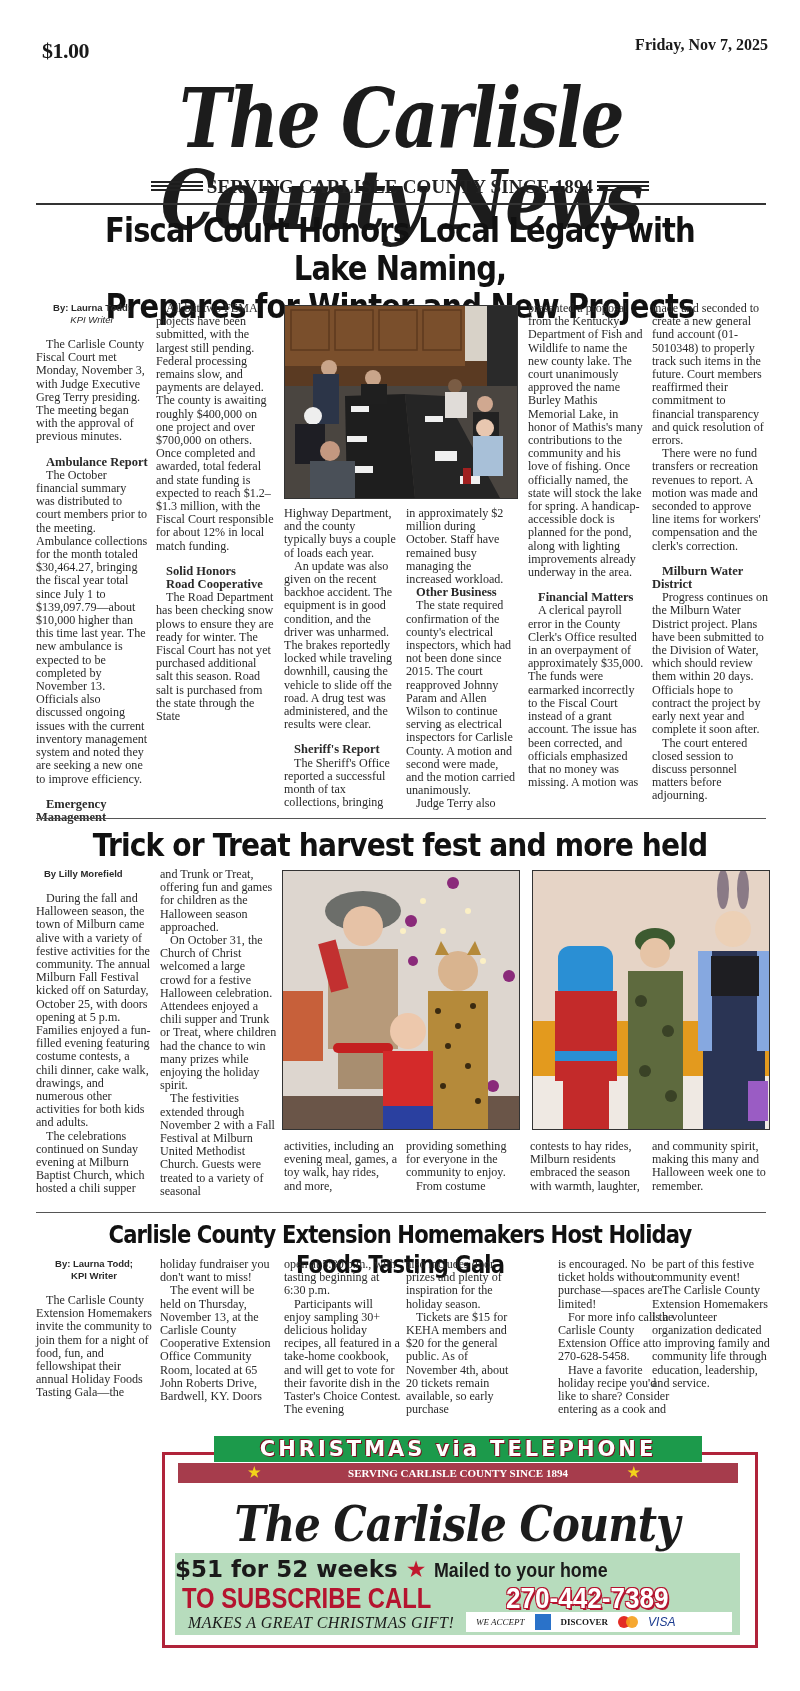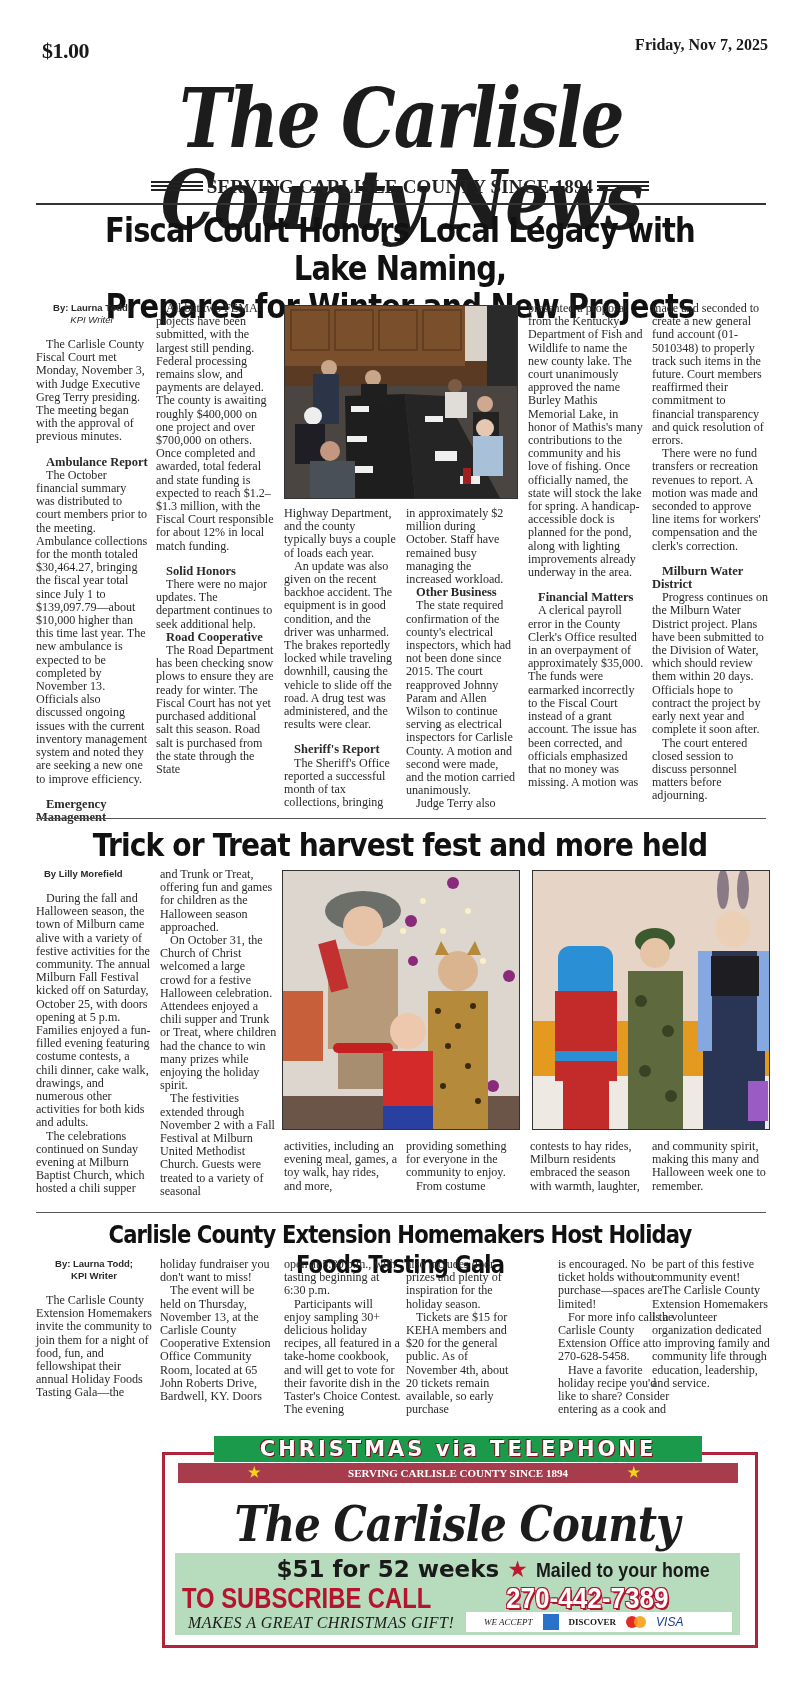--- a/index.html
+++ b/index.html
@@ -22,26 +22,26 @@
   .byline i{font-style:italic;}
   .photo{border:1px solid #333;overflow:hidden;}
   .hr{height:1px;background:#555;left:36px;width:730px;}
   
   .ad-frame{left:162px;top:1452px;width:590px;height:190px;border:3px solid #b0233a;background:#fff;}
   .ad-green{left:214px;top:1436px;width:488px;height:26px;background:#1c9a4b;color:#fff;font-family:"DejaVu Sans",sans-serif;font-weight:bold;font-size:21px;letter-spacing:3px;text-align:center;line-height:26px;text-shadow:1px 1px 0 #7a1020,-1px -1px 0 #7a1020;}
   .ad-red{left:178px;top:1463px;width:560px;height:20px;background:#a63c4c;color:#fff;font-family:"Liberation Serif",serif;font-size:11px;font-weight:bold;text-align:center;line-height:20px;}
   .ad-red .star{position:absolute;top:0;color:#f2d21a;font-size:14px;}
   .ad-mast{left:176px;top:1496px;width:562px;text-align:center;font-family:"DejaVu Serif",serif;font-weight:bold;font-style:italic;font-size:44px;letter-spacing:-1px;transform:scaleX(0.95) scaleY(1.1);transform-origin:center top;color:#1c1c1c;}
   .ad-mint{left:175px;top:1553px;width:565px;height:82px;background:#b7dcbd;}
-  .ad-price{left:175px;top:1556px;width:565px;text-align:right;font-family:"DejaVu Sans",sans-serif;font-weight:bold;font-size:23px;color:#1a1a1a;white-space:nowrap;}
+  .ad-price{left:175px;top:1556px;width:565px;text-align:left;font-family:"DejaVu Sans",sans-serif;font-weight:bold;font-size:23px;color:#1a1a1a;white-space:nowrap;}
   .ad-price .mail{font-family:"Liberation Sans",sans-serif;font-size:21px;transform:scaleX(0.85);display:inline-block;transform-origin:left;}
   .ad-call{left:182px;top:1582px;white-space:nowrap;font-family:"Liberation Sans",sans-serif;font-weight:bold;font-size:29px;color:#b5142f;transform:scaleX(0.82);transform-origin:left;}
   .ad-phone{left:506px;top:1582px;white-space:nowrap;font-family:"Liberation Sans",sans-serif;font-weight:bold;font-size:29px;color:#fff;text-shadow:2px 2px 0 #b5142f,-1px -1px 0 #b5142f,1px -1px 0 #b5142f,-1px 1px 0 #b5142f;transform:scaleX(0.9);transform-origin:left;}
   .ad-gift{left:188px;top:1614px;font-family:"Liberation Serif",serif;font-style:italic;font-size:16px;color:#1a1a1a;letter-spacing:0.5px;}
-  .ad-accept{left:466px;top:1612px;width:266px;height:20px;background:#fff;display:flex;align-items:center;gap:10px;padding-left:18px;box-sizing:border-box;}
+  .ad-accept{left:466px;top:1612px;width:266px;height:20px;background:#fff;display:flex;align-items:center;gap:10px;padding-left:10px;box-sizing:border-box;}
   .ad-accept .we{font-family:"Liberation Serif",serif;font-style:italic;font-size:9px;}
   .amex{width:16px;height:16px;background:#2a72c9;}
   .disc{font-family:Liberation Serif, serif;font-weight:bold;font-size:9px;}
   .mc{position:relative;width:20px;height:12px;}
   .mc span{position:absolute;top:0;width:12px;height:12px;border-radius:50%;}
   .visa{font-family:"Liberation Sans",sans-serif;font-weight:normal;font-style:italic;font-size:12px;color:#1a3a8f;}
 </style>
 </head>
 <body>
 
@@ -71,21 +71,20 @@
   <p class="sub">Ambulance Report</p>
   <p>The October financial summary was distributed to court members prior to the meeting. Ambulance collections for the month totaled $30,464.27, bringing the fiscal year total since July 1 to $139,097.79—about $10,000 higher than this time last year. The new ambulance is expected to be completed by November 13. Officials also discussed ongoing issues with the current inventory management system and noted they are seeking a new one to improve efficiency.</p>
   <div class="gap"></div>
   <p class="sub">Emergency Management</p>
 </div>
 
 <div class="abs col" style="left:156px;top:302px;width:118px;">
   <p>All but two FEMA projects have been submitted, with the largest still pending. Federal processing remains slow, and payments are delayed. The county is awaiting roughly $400,000 on one project and over $700,000 on others. Once completed and awarded, total federal and state funding is expected to reach $1.2–$1.3 million, with the Fiscal Court responsible for about 12% in local match funding.</p>
   <div class="gap"></div>
   <p class="sub">Solid Honors</p>
-  <p>There were no major updates. The department continues to seek additional help.</p>
   <p class="sub">Road Cooperative</p>
   <p>The Road Department has been checking snow plows to ensure they are ready for winter. The Fiscal Court has not yet purchased additional salt this season. Road salt is purchased from the state through the State</p>
 </div>
 
 <div class="abs photo" style="left:284px;top:305px;width:232px;height:192px;">
   <svg width="232" height="192" viewBox="0 0 232 192">
     <rect width="232" height="192" fill="#5a3a22"></rect>
     <rect x="0" y="0" width="180" height="60" fill="#7a4f2c"></rect>
     <g stroke="#5e3a1e" stroke-width="1.5" fill="none">
       <rect x="6" y="4" width="38" height="40"></rect>

